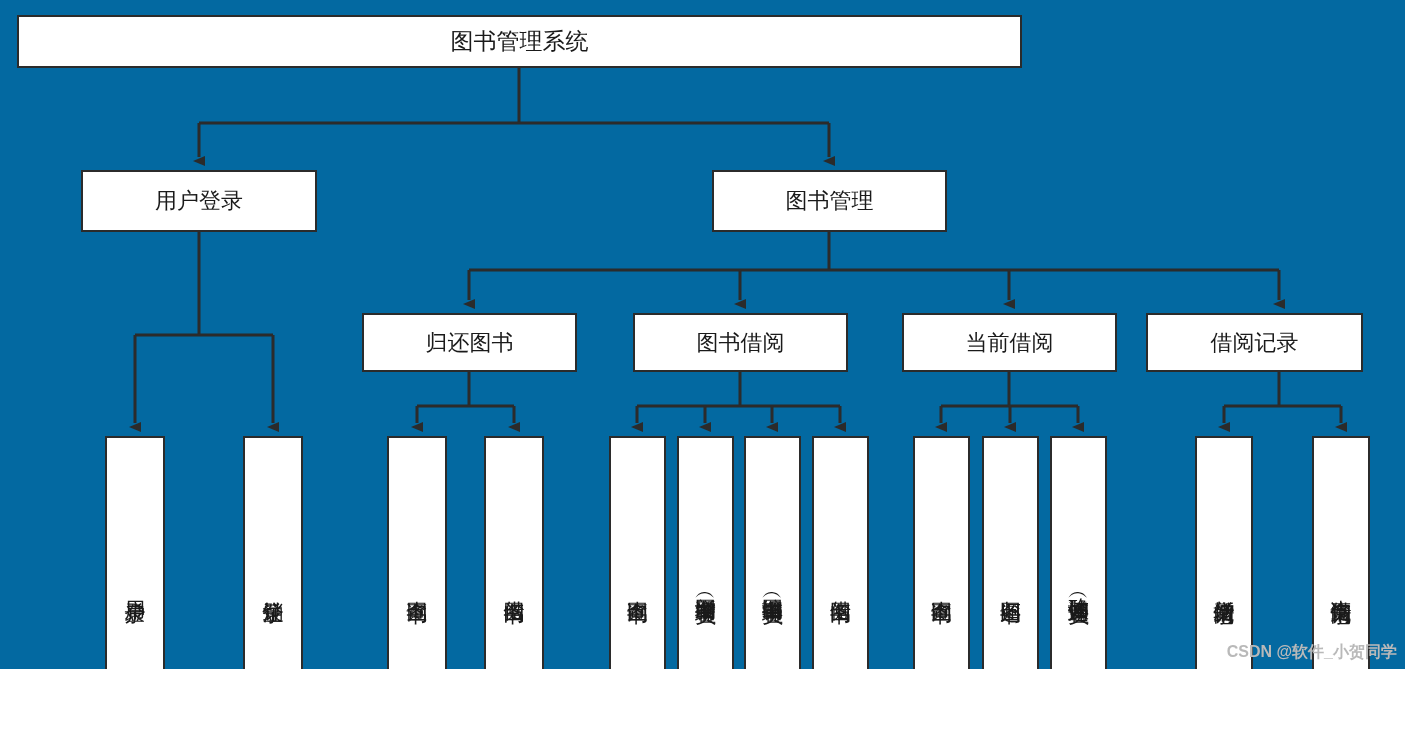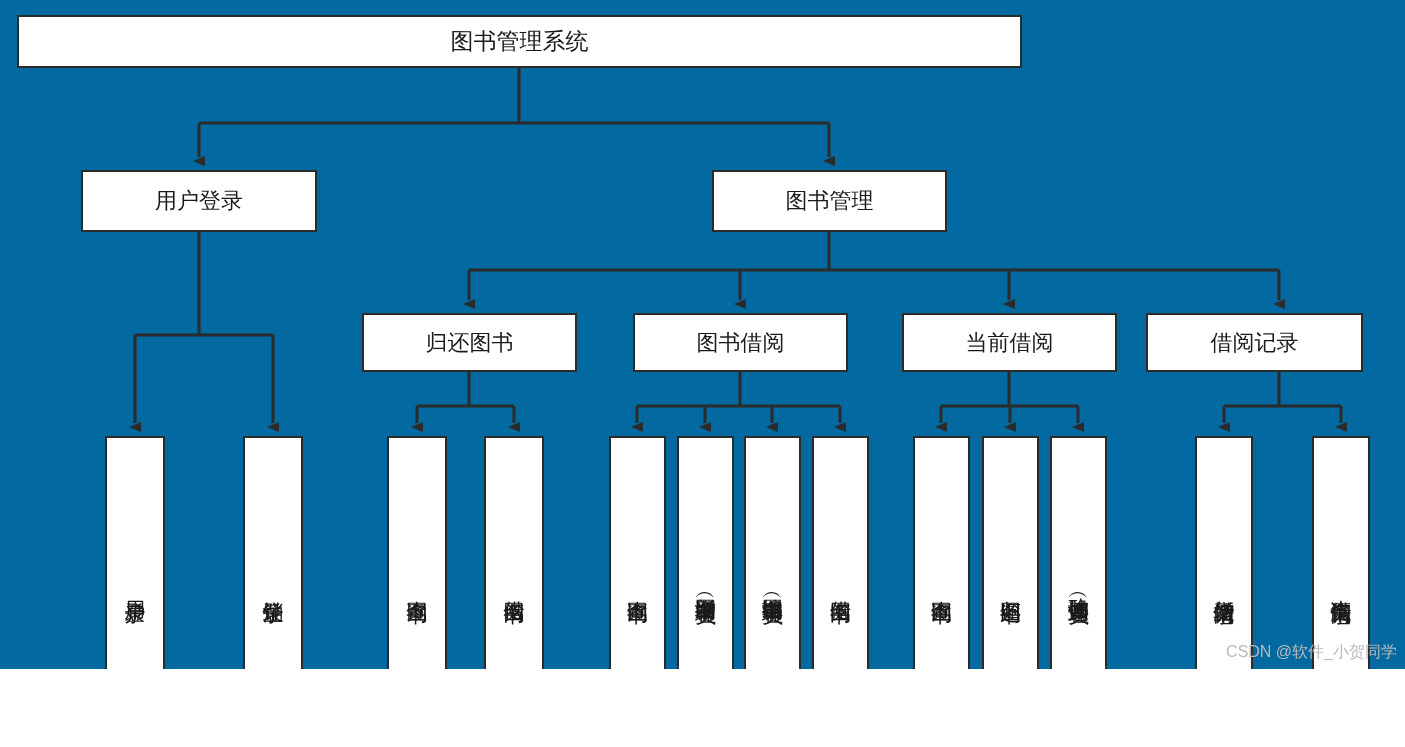--- a/index.html
+++ b/index.html
@@ -59,20 +59,21 @@
     font-size: 23px;
   }
   #watermark {
     position: absolute;
     right: 8px;
     bottom: 6px;
     font-size: 16px;
     color: #b9b9b9;
     white-space: nowrap;
     pointer-events: none;
+    font-weight: bold;
   }
 </style>
 </head>
 <body>
 
 <div id="canvas">
 
   <svg id="edges" viewBox="0 0 1405 747" xmlns="http://www.w3.org/2000/svg">
     <defs>
       <marker id="arrow" markerWidth="10" markerHeight="12" refX="1" refY="6" orient="auto" markerUnits="userSpaceOnUse">

